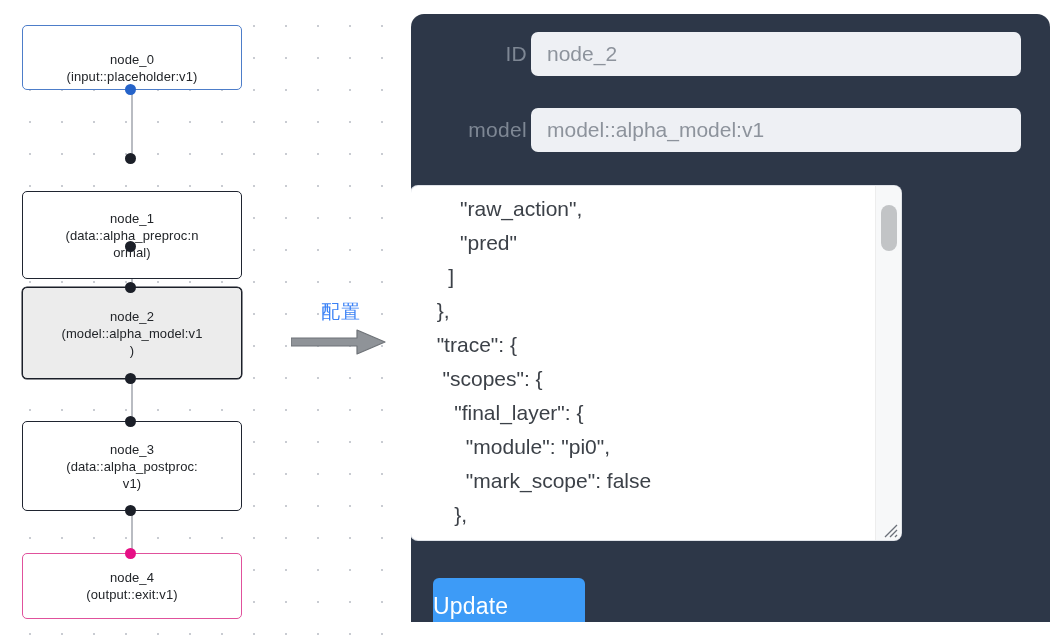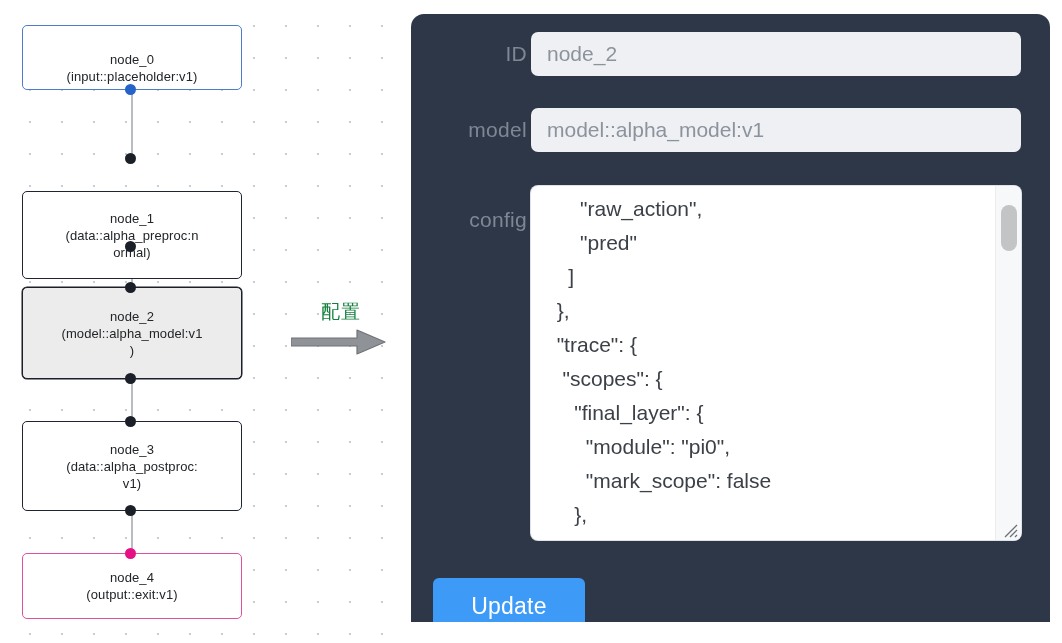--- a/index.html
+++ b/index.html
@@ -93,21 +93,21 @@
   #h-4t { top: 548px; }
 
   
   #annotation {
     position: absolute;
     left: 291px; top: 301px;
     width: 100px;
   }
   #annotation-label {
     font-size: 19px;
-    color: #15803d;
+    color: #3b82f6;
     text-align: center;
     line-height: 22px;
     letter-spacing: 1px;
     font-family: Liberation Serif, serif;
   }
   #annotation-arrow { margin-top: 4px; display: block; }
 
   
   #config-panel {
     position: absolute;
@@ -202,21 +202,21 @@
   #update-button {
     position: absolute;
     left: 22px; top: 564px;
     width: 152px; height: 56px;
     background: #3d9bf7;
     border: 0;
     border-radius: 6px 6px 0 0;
     color: #ffffff;
     font-size: 23px;
     font-family: "Liberation Sans", sans-serif;
-    text-align: center;
+    text-align: left;
     letter-spacing: .2px;
     cursor: pointer;
     padding: 0;
   }
 </style>
 </head>
 <body>
 
 <div id="app">
 
@@ -274,21 +274,20 @@
       <div class="field-label">ID</div>
       <input class="field-input" id="input-id" type="text" value="node_2" style="">
     </div>
 
     <div class="field-row" id="row-type">
       <div class="field-label">model</div>
       <input class="field-input" id="input-type" type="text" value="model::alpha_model:v1" style="">
     </div>
 
     <div class="field-row" id="row-config">
-      <div class="field-label">config</div>
       <div id="config-textarea-wrap">
         <textarea id="config-textarea" spellcheck="false" style="">      "raw_action",
       "pred"
     ]
   },
   "trace": {
    "scopes": {
      "final_layer": {
        "module": "pi0",
        "mark_scope": false

